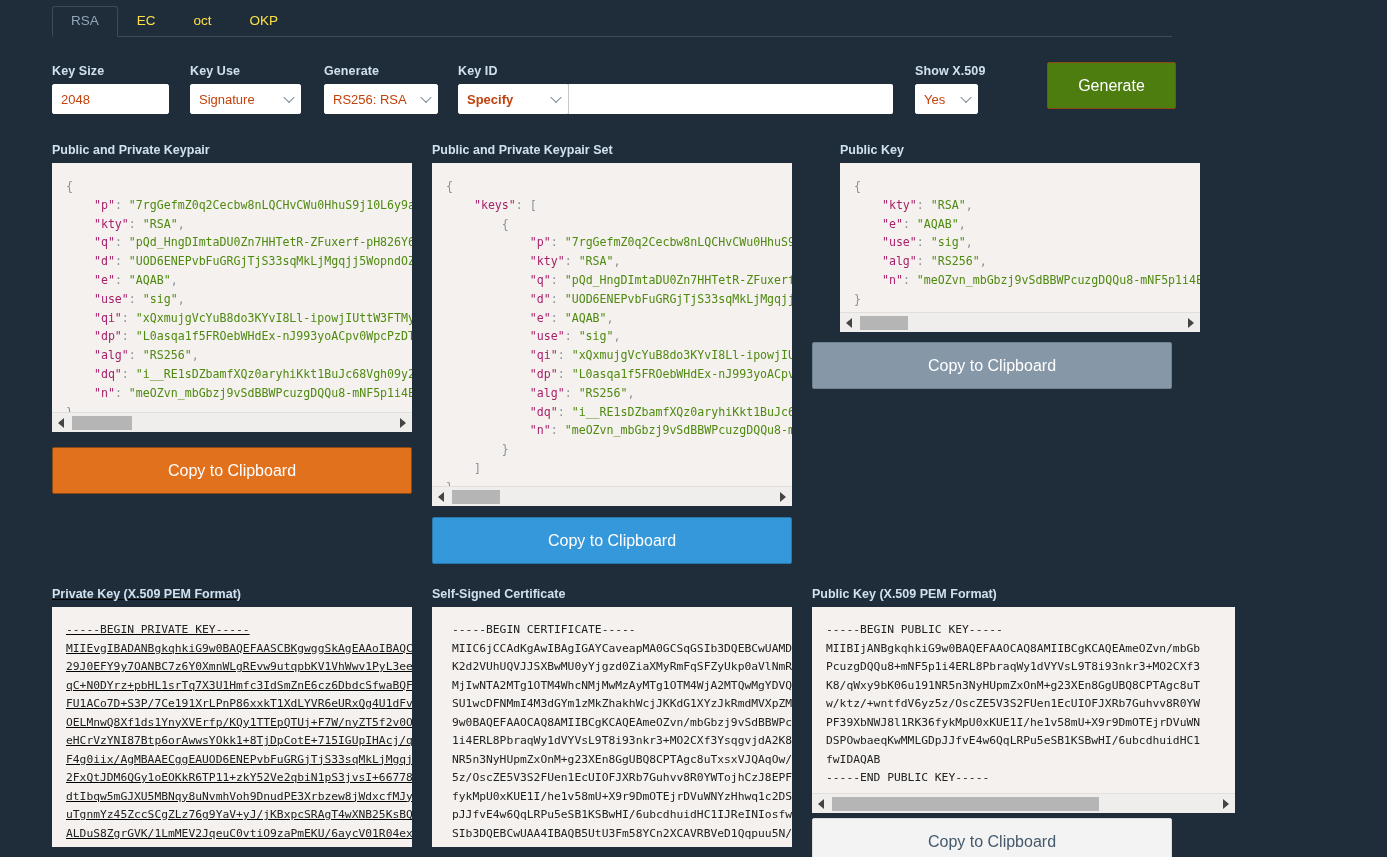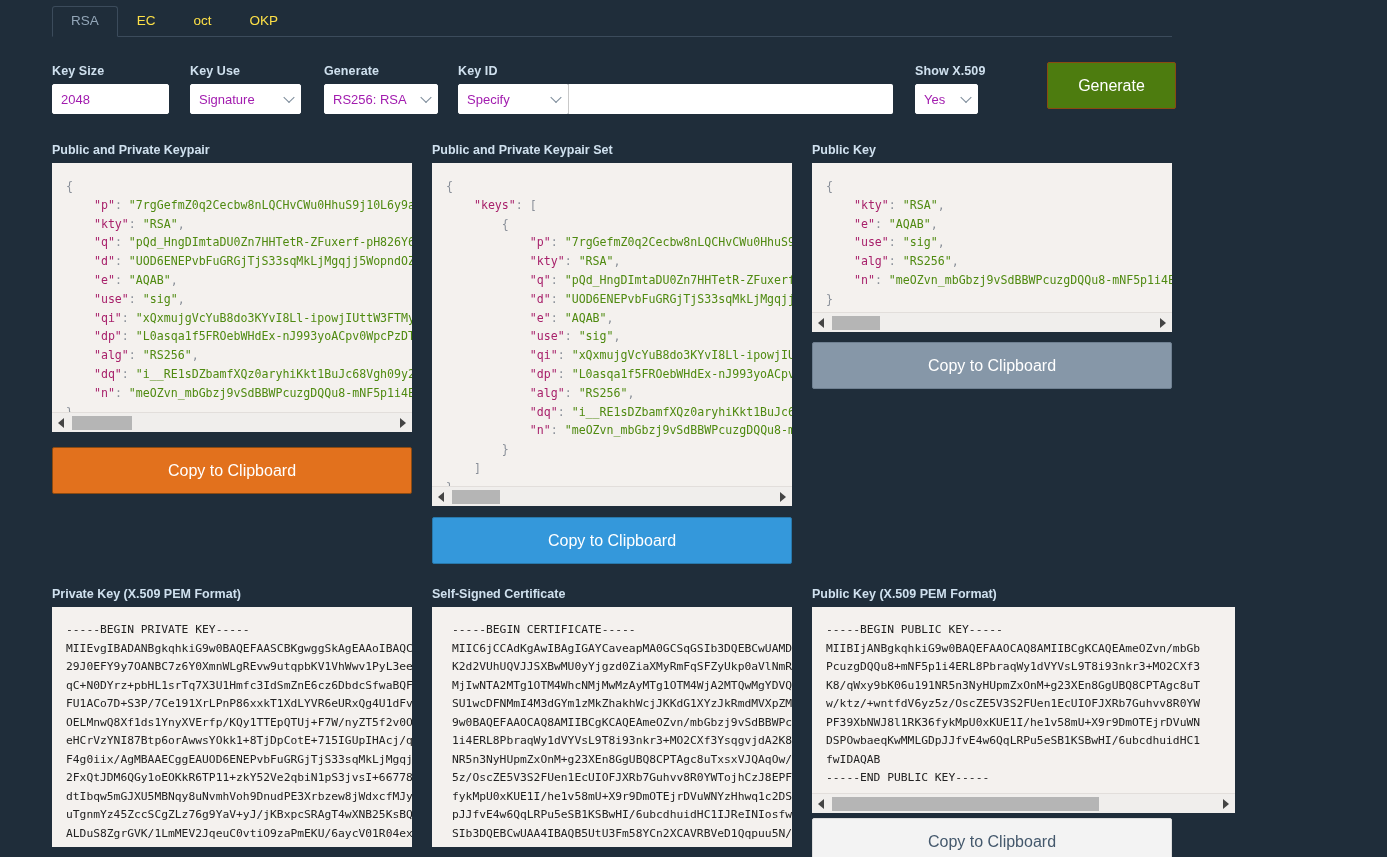--- a/index.html
+++ b/index.html
@@ -32,21 +32,21 @@
 
   
   .form-row { position:absolute; left:0; top:56px; width:1387px; height:70px; }
   .field { position:absolute; }
   .flabel {
     font-size:12.5px; font-weight:bold; color:#cfe0ee;
     margin-bottom:6px; letter-spacing:0.1px; white-space:nowrap;
   }
   .ctrl {
     height:30px; background:#fff; border:1px solid #fff; border-radius:2px;
-    font-size:13px; color:#a21caf; display:flex; align-items:center;
+    font-size:13px; color:#c2410c; display:flex; align-items:center;
     padding:0 8px; font-family:"Liberation Sans", sans-serif;
   }
   .sel { position:relative; padding-right:22px; cursor:pointer; overflow:hidden; white-space:nowrap; }
   .chev {
     position:absolute; right:7px; top:50%; width:8px; height:8px;
     border-right:1.6px solid #7b8a99; border-bottom:1.6px solid #7b8a99;
     transform:translateY(-70%) rotate(45deg);
   }
   .btn-generate {
     position:absolute; background:#4d7c0f; color:#fff;
@@ -140,21 +140,21 @@
       <div class="flabel">Generate</div>
       <div class="ctrl sel" style="width:114px;">
         <span>RS256: RSA</span>
         <span class="chev"></span>
       </div>
     </div>
 
     <div class="field" style="left:458px; top:8px;">
       <div class="flabel">Key ID</div>
       <div style="display:flex;">
-        <div class="ctrl sel" style="width:110px; border-radius:2px 0 0 2px;">
+        <div class="ctrl sel" style="width:110px; border-radius:2px 0 0 2px;font-weight:bold;">
           <span>Specify</span>
           <span class="chev"></span>
         </div>
         <div class="ctrl" style="width:325px; border-left:1px solid #c9c9c9; border-radius:0 2px 2px 0;">
           <span></span>
         </div>
       </div>
     </div>
 
     <div class="field" style="left:915px; top:8px;">
@@ -225,21 +225,21 @@
           <div class="thumb" style="left:2px; width:48px;"></div>
         </div>
         <div class="arrow right"></div>
       </div>
     </div>
   </div>
   <div class="btn-copy btn-blue" style="left:432px; top:517px; width:360px; height:47px;">
     <span>Copy to Clipboard</span>
   </div>
 
-  <div class="panel" style="left:812px; top:143px; width:360px;">
+  <div class="panel" style="left:840px; top:143px; width:360px;">
     <div class="ptitle">Public Key</div>
     <div class="codebox" style="height:169px;">
       <div class="code"><span class="p">{</span>
 <span class="p">    </span><span class="k">"kty"</span><span class="p">: </span><span class="s">"RSA"</span><span class="p">,</span>
 <span class="p">    </span><span class="k">"e"</span><span class="p">: </span><span class="s">"AQAB"</span><span class="p">,</span>
 <span class="p">    </span><span class="k">"use"</span><span class="p">: </span><span class="s">"sig"</span><span class="p">,</span>
 <span class="p">    </span><span class="k">"alg"</span><span class="p">: </span><span class="s">"RS256"</span><span class="p">,</span>
 <span class="p">    </span><span class="k">"n"</span><span class="p">: </span><span class="s">"meOZvn_mbGbzj9vSdBBWPcuzgDQQu8-mNF5p1i4ERL8PB</span>
 <span class="p">}</span></div>
       <div class="hscroll">
@@ -248,21 +248,21 @@
           <div class="thumb" style="left:2px; width:48px;"></div>
         </div>
         <div class="arrow right"></div>
       </div>
     </div>
   </div>
   <div class="btn-copy btn-gray" style="left:812px; top:342px; width:360px; height:47px;">
     <span>Copy to Clipboard</span>
   </div>
 
-  <div class="panel" style="left:52px; top:587px; width:360px;">
+  <div class="panel" style="left:52px; top:587px; width:360px;text-decoration:underline;">
     <div class="ptitle">Private Key (X.509 PEM Format)</div>
     <div class="codebox" style="height:240px;">
       <div class="pem">-----BEGIN PRIVATE KEY-----
 MIIEvgIBADANBgkqhkiG9w0BAQEFAASCBKgwggSkAgEAAoIBAQCZ45n
 29J0EFY9y7OANBC7z6Y0XmnWLgREvw9utqpbKV1VhWwv1PyL3eeSvf4
 qC+N0DYrz+pbHL1srTq7X3U1Hmfc3IdSmZnE6cz6DbdcSfwaBQFDwI9
 FU1ACo7D+S3P/7Ce191XrLPnP86xxkT1XdLYVR6eURxQg4U1dFvsa66
 OELMnwQ8Xf1ds1YnyXVErfp/KQy1TTEpQTUj+F7W/nyZT5f2v0OY5Mx
 eHCrVzYNI87Btp6orAwwsYOkk1+8TjDpCotE+715IGUpIHAcj/q5tx1
 F4g0iix/AgMBAAECggEAUOD6ENEPvbFuGRGjTjS33sqMkLjMgqjj5Wo

